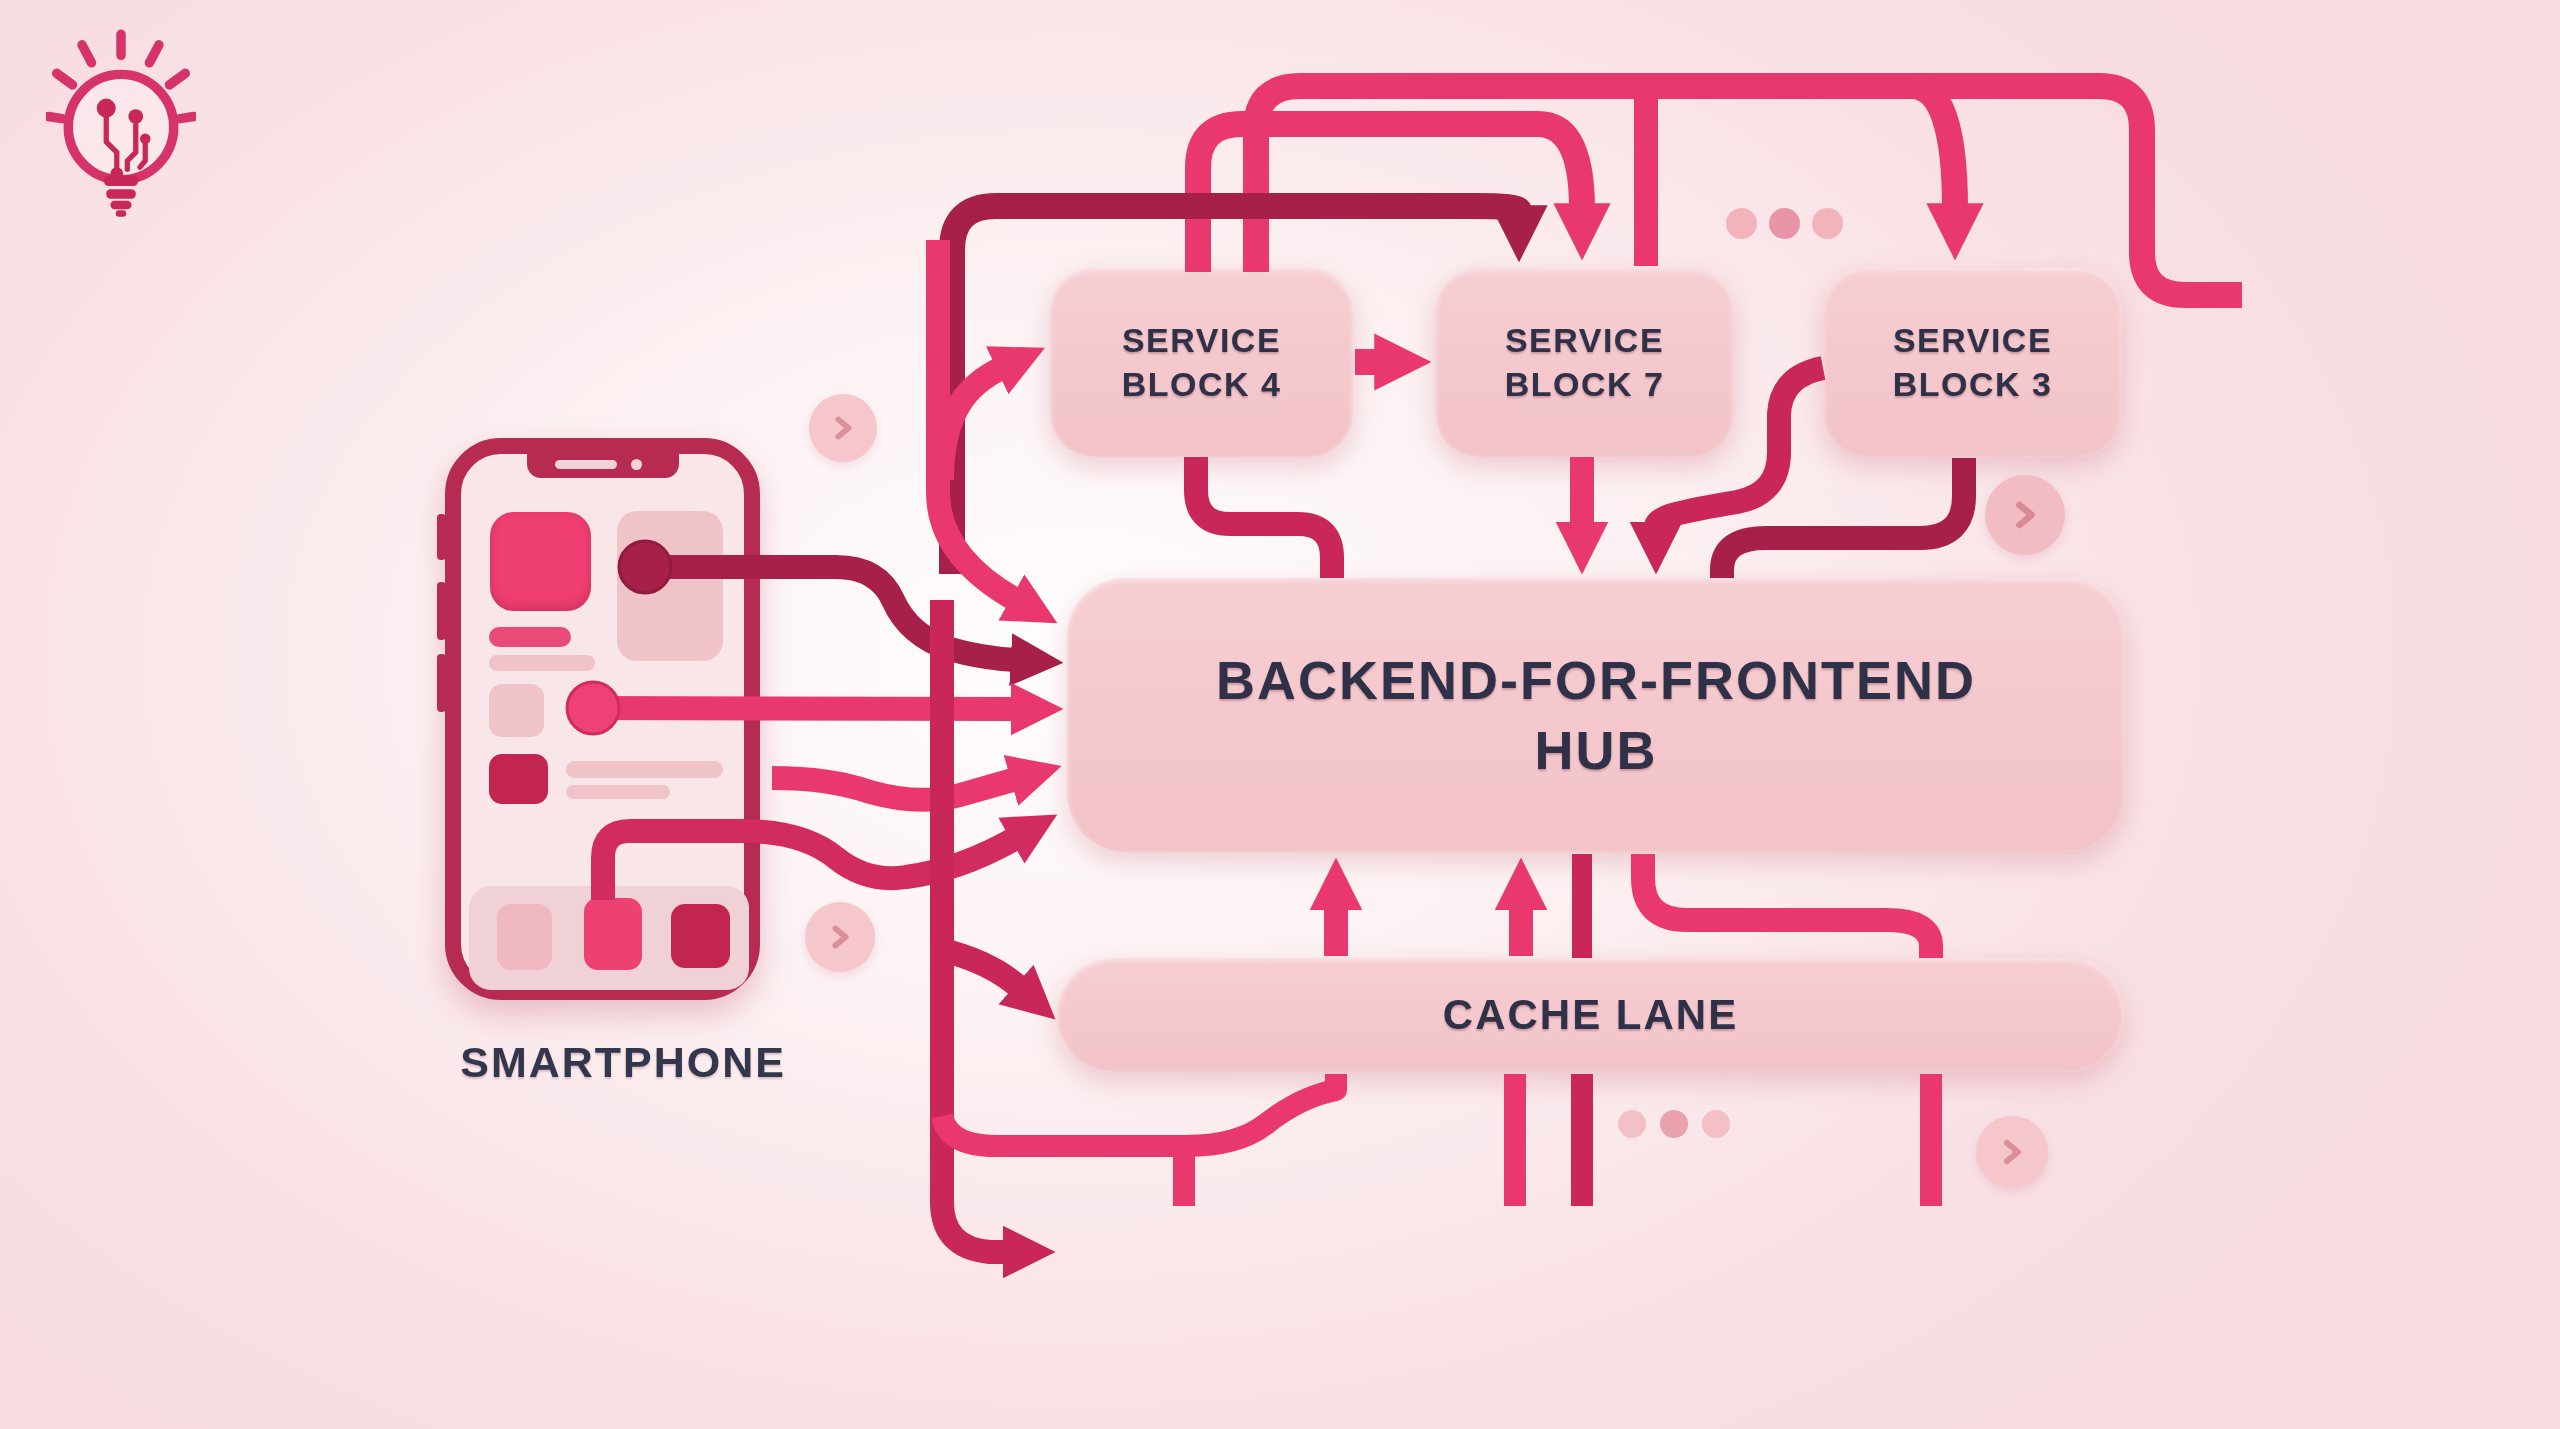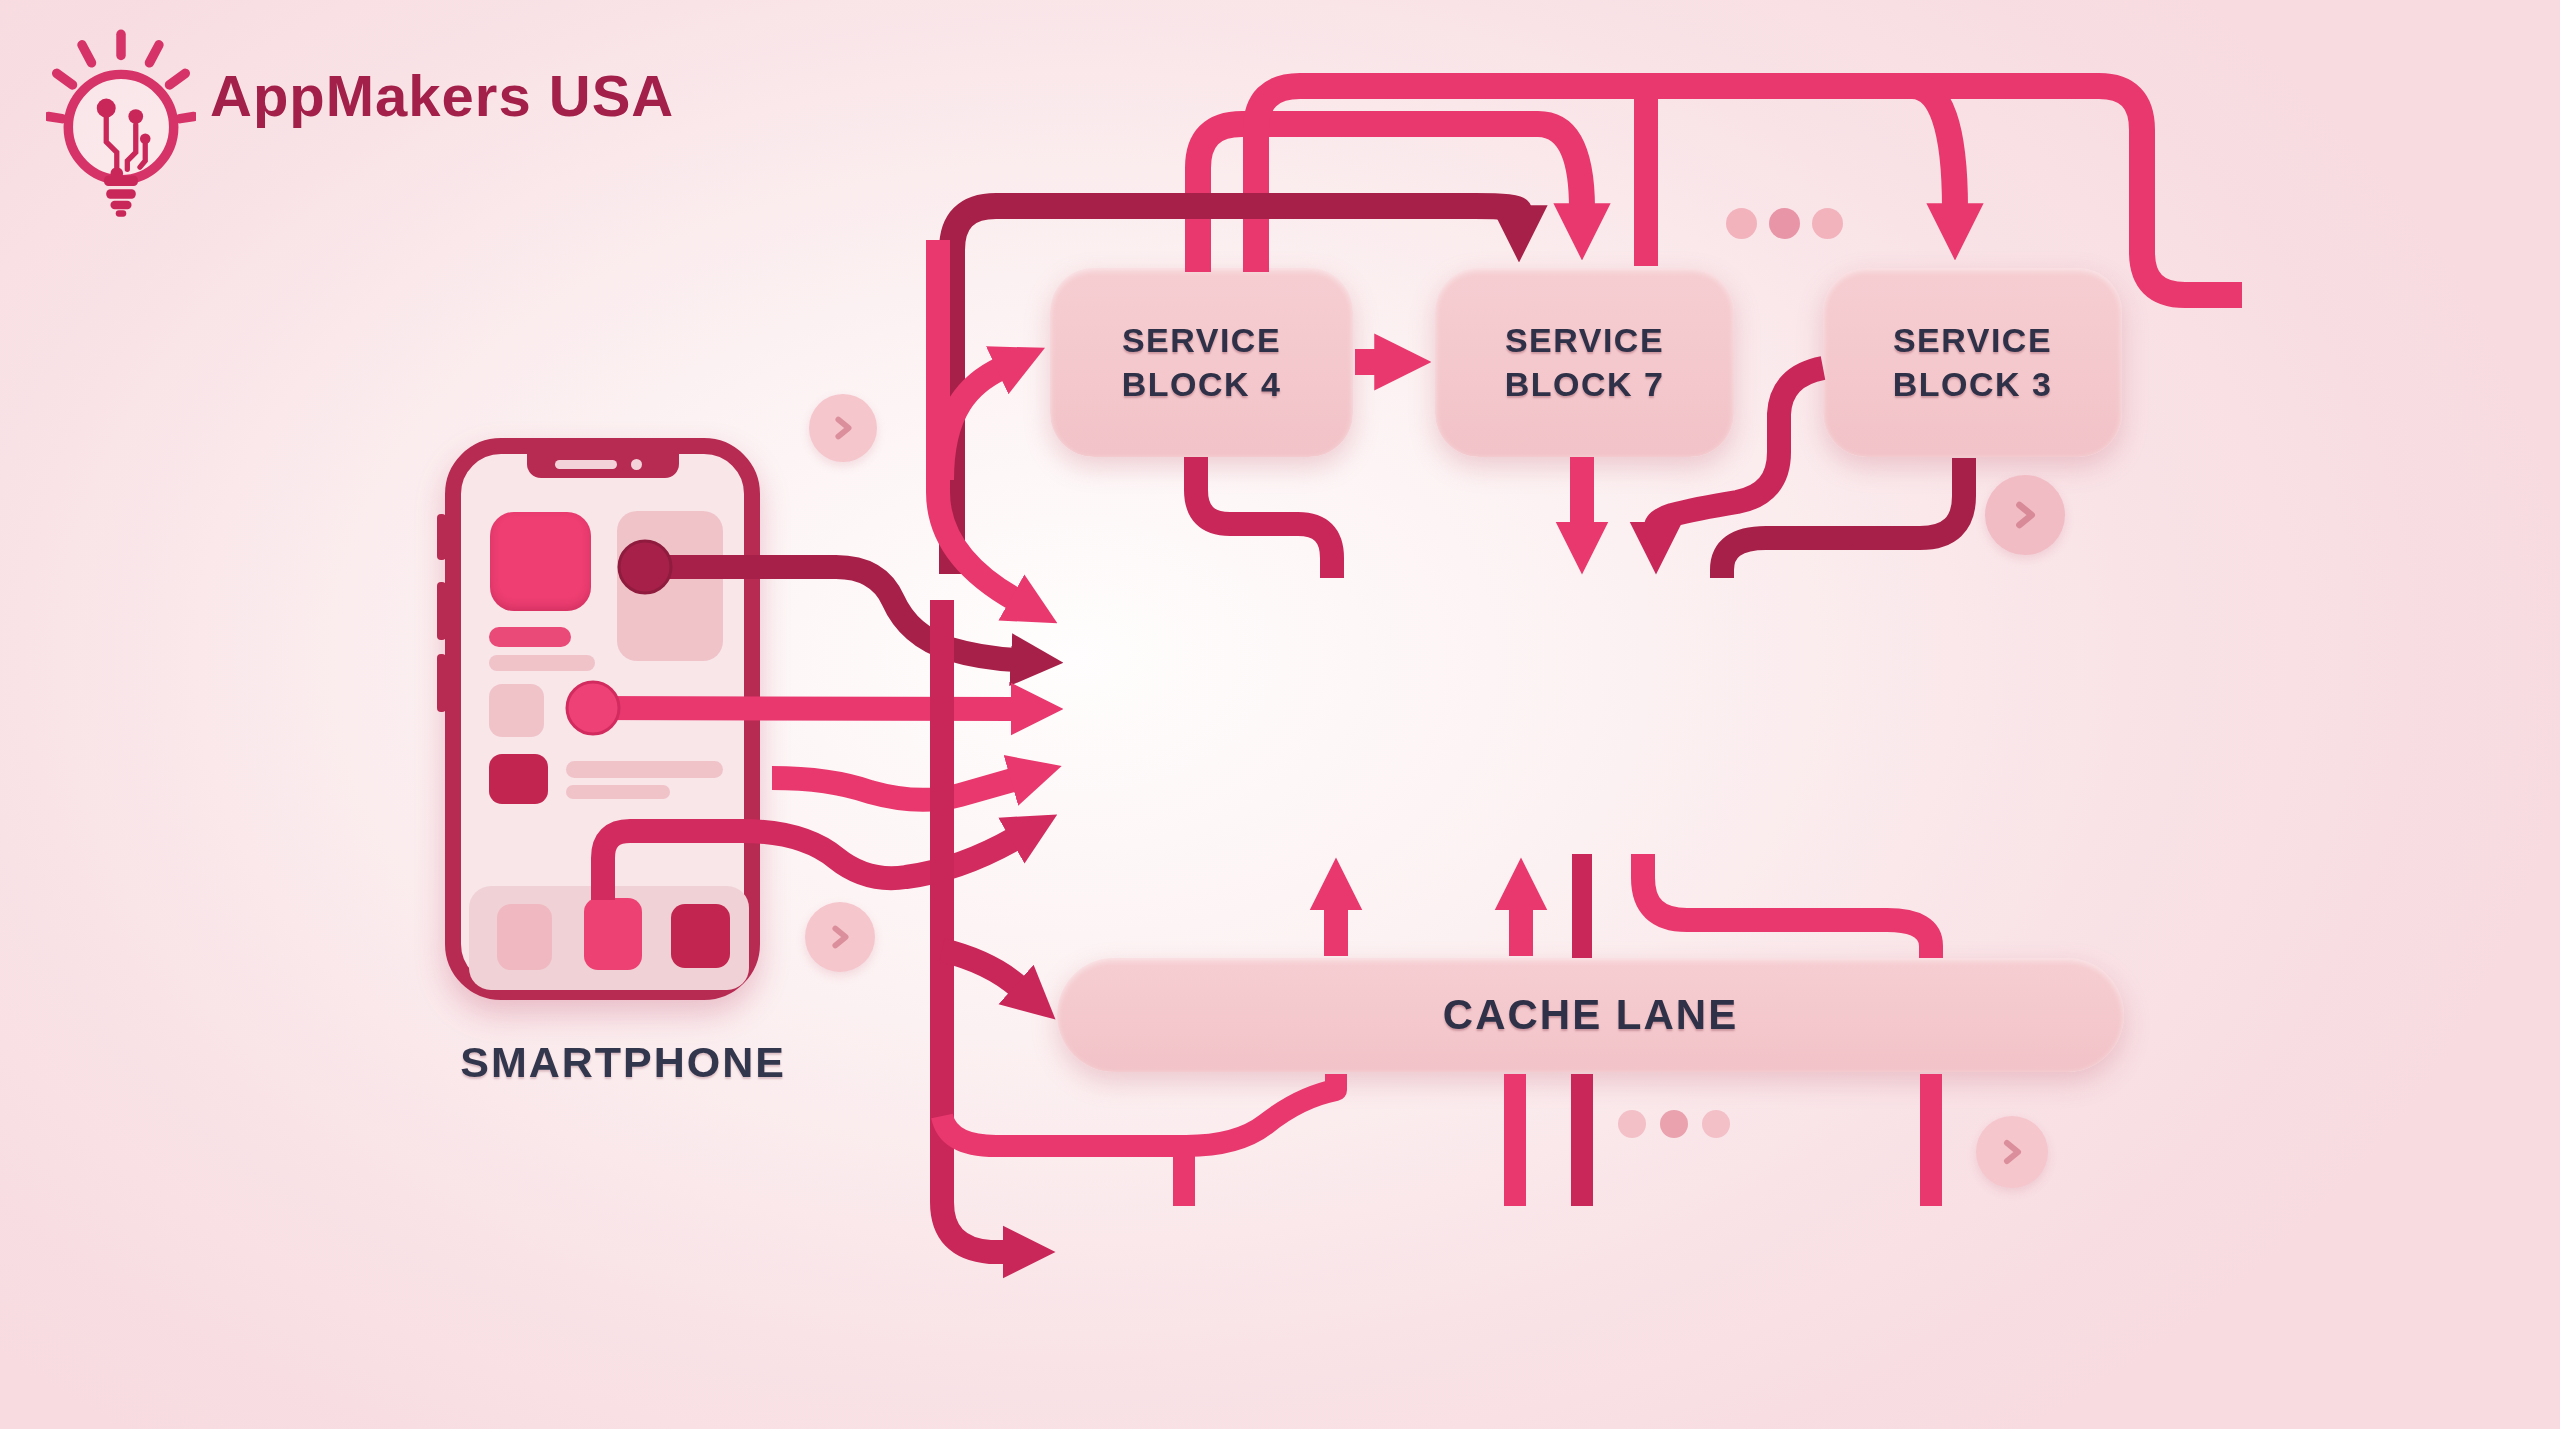--- a/index.html
+++ b/index.html
@@ -86,33 +86,36 @@
           <circle cx="84" cy="84" r="7"></circle>
         <circle cx="93" cy="105" r="5"></circle>
           <circle cx="66" cy="138" r="6"></circle>
         <rect x="54" y="140" width="32" height="10" rx="4"></rect>
         <rect x="56" y="153" width="28" height="9" rx="4"></rect>
         <rect x="60" y="164" width="20" height="8" rx="4"></rect>
         <rect x="65" y="173" width="10" height="6" rx="3"></rect>
       </g>
     </svg>
   </div>
-  <div class="brand-text">AppMakers USA</div>
 
   <div class="node sb" id="sb1">
     <span>SERVICE</span>
     <span>BLOCK 4</span>
   </div>
   <div class="node sb" id="sb2">
     <span>SERVICE</span>
     <span>BLOCK 7</span>
   </div>
   <div class="node sb" id="sb3">
     <span>SERVICE</span>
     <span>BLOCK 3</span>
+  </div>
+  <div class="node" id="hub">
+    <span>BACKEND-FOR-FRONTEND</span>
+    <span>HUB</span>
   </div>
   <div class="node" id="cache">
     <span>CACHE LANE</span>
   </div>
 
   <div class="phone">
     <div class="notch">
       <div class="notch-speaker"></div>
       <div class="notch-cam"></div>
     </div>

